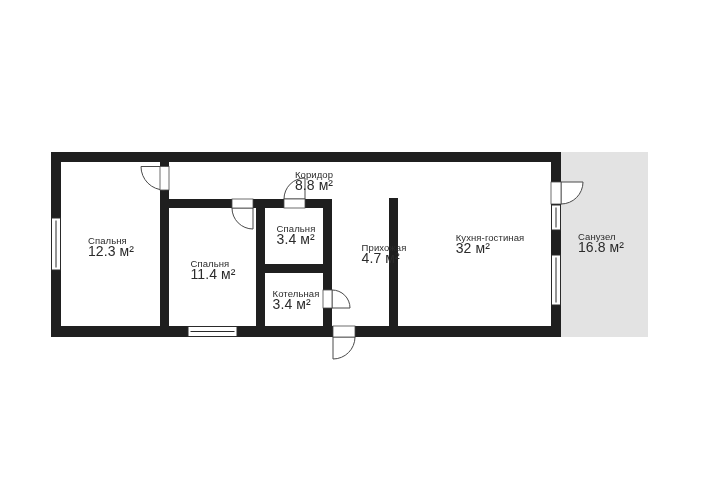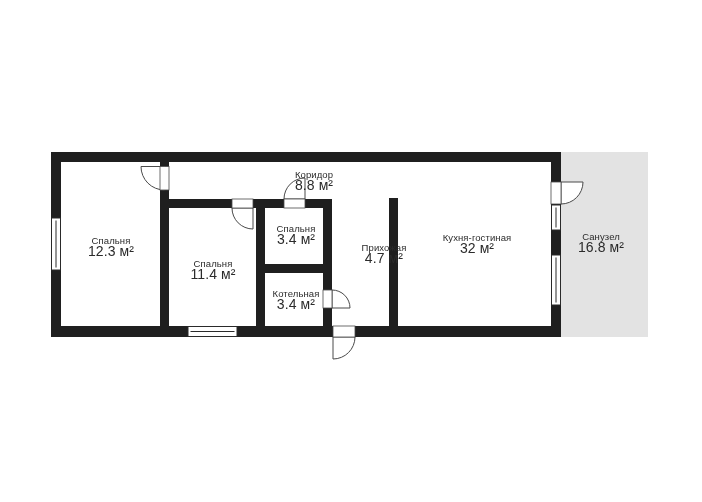--- a/index.html
+++ b/index.html
@@ -1,19 +1,19 @@
 <!DOCTYPE html>
 <html><head>
 <meta charset="utf-8">
 <style>
   html,body{margin:0;padding:0;background:#ffffff;}
   .stage{position:relative;width:702px;height:502px;background:#ffffff;overflow:hidden;
          font-family:"Liberation Sans", sans-serif;}
   .plan-svg{position:absolute;left:0;top:0;}
-  .room-label{position:absolute;transform:translate(-50%,-50%);text-align:center;
+  .room-label{position:absolute;transform:translate(-50%,-50%);text-align:left;
               color:#2b2b2b;font-size:9.5px;line-height:11px;letter-spacing:0.1px;white-space:nowrap;}
   .room-label .area{font-size:14px;}
 </style>
 </head>
 <body>
 
 <div class="stage">
 
   <svg class="plan-svg" width="702" height="502" viewBox="0 0 702 502">
 
@@ -96,21 +96,21 @@
   <div class="room-label" style="left:360px;top:253px;margin-left:24px;">
     <div>Прихожая</div>
     <div class="area">4.7 м²</div>
   </div>
 
   <div class="room-label" style="left:314px;top:180px;">
     <div>Коридор</div>
     <div class="area">8.8 м²</div>
   </div>
 
-  <div class="room-label" style="left:477px;top:243px;">
+  <div class="room-label" style="left:490px;top:243px;">
     <div>Кухня-гостиная</div>
     <div class="area">32 м²</div>
   </div>
 
   <div class="room-label" style="left:601px;top:242px;">
     <div>Санузел</div>
     <div class="area">16.8 м²</div>
   </div>
 
 </div>

